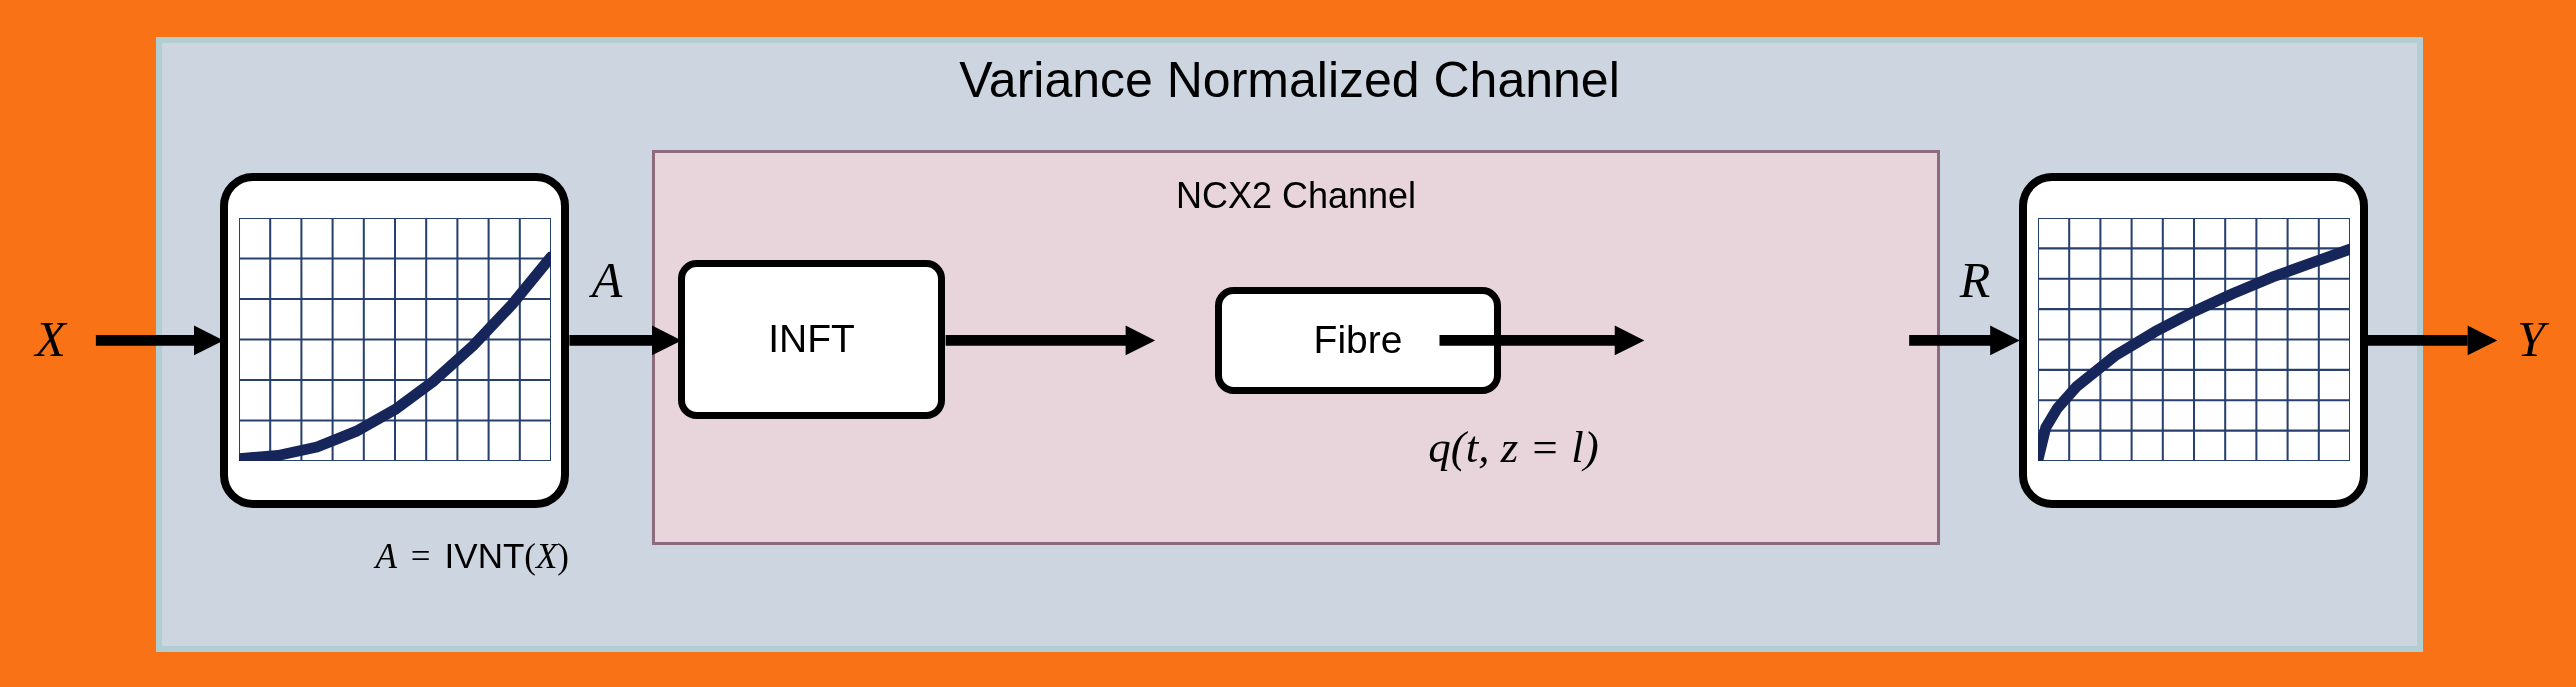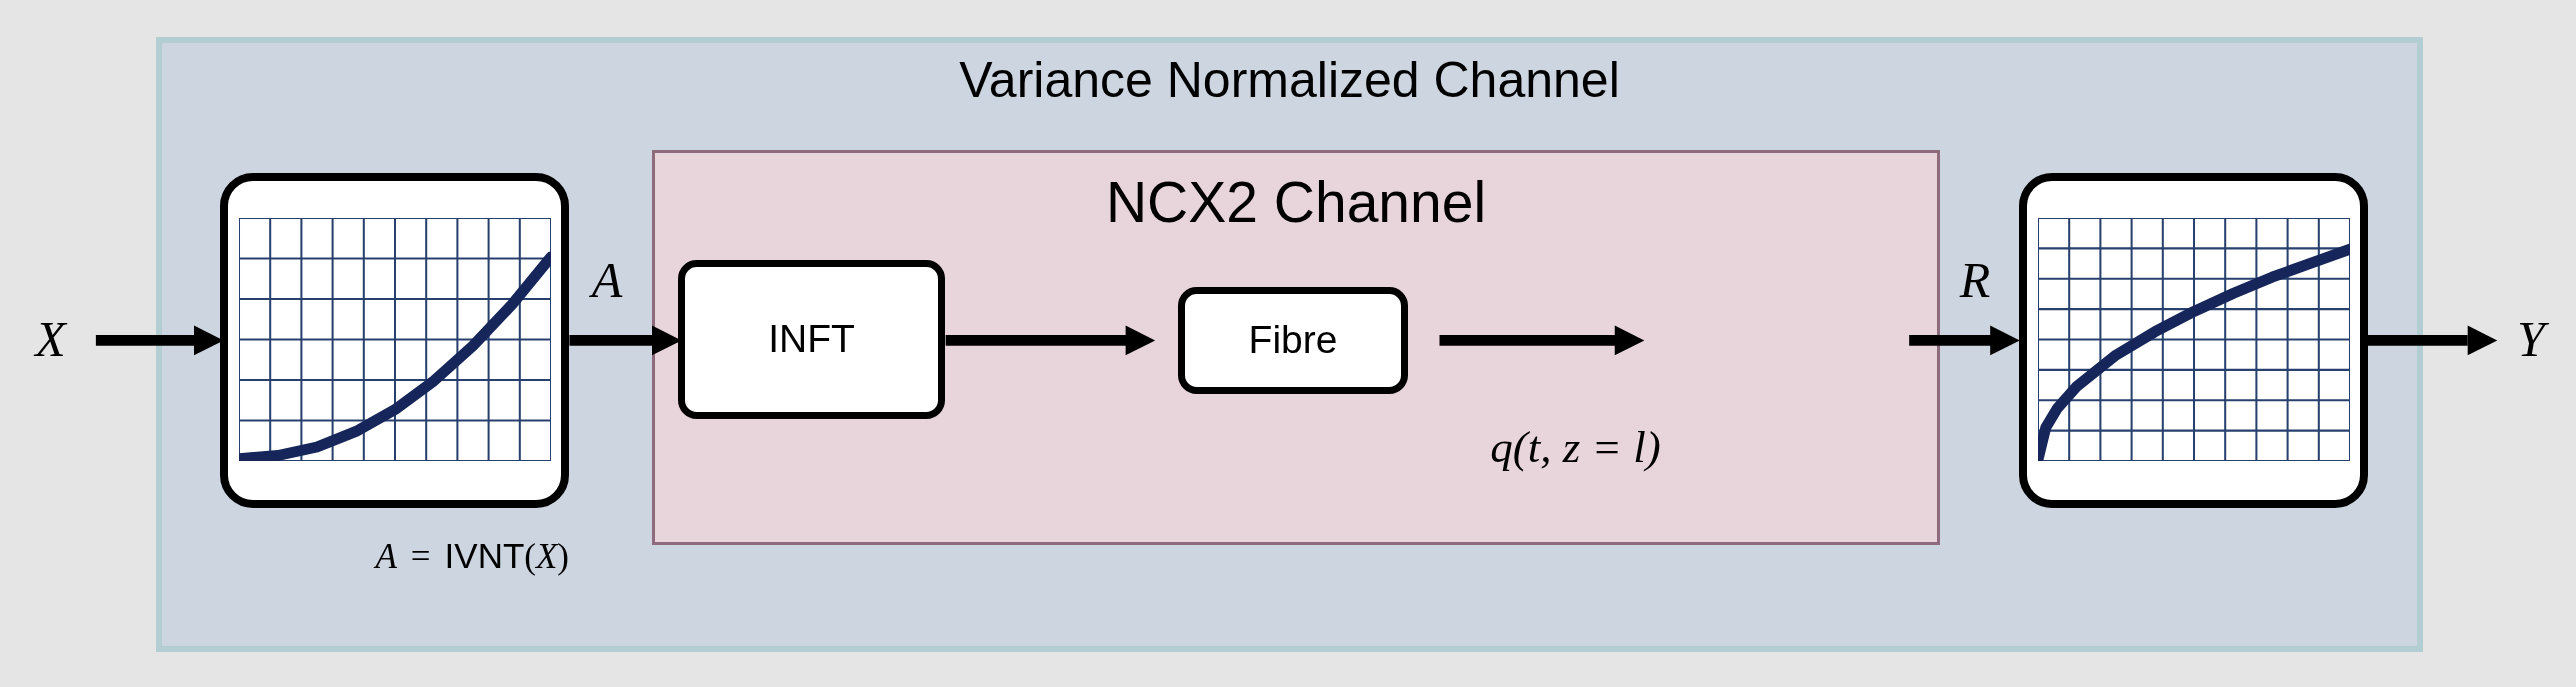--- a/index.html
+++ b/index.html
@@ -1,62 +1,62 @@
 <!DOCTYPE html>
 <html style="font-size:12.5px"><head>
 <meta charset="utf-8">
 <style>
   html,body{margin:0;padding:0;background:#ffffff;}
-  .canvas{position:relative;width:2576px;height:687px;background:#e5e5e5;overflow:hidden;
+  .canvas{position:relative;width:2576px;height:687px;background:#f97316;overflow:hidden;
           font-family:"Liberation Sans",sans-serif;color:#000;}
 
   
   .outer-box{position:absolute;left:156px;top:37px;width:2267px;height:615px;
              background:#ccd5e0;border:6.2px solid #b2ced3;box-sizing:border-box;}
 
   .channel-title{position:absolute;left:156px;top:51px;width:2267px;text-align:center;
                  font-size:50px;letter-spacing:0px;}
 
   
   .pink-box{position:absolute;left:652px;top:150px;width:1288px;height:395px;
             background:#e8d4db;border:3.9px solid #8e6b7c;box-sizing:border-box;}
-  .ncx2-title{position:absolute;left:0;top:16px;width:100%;text-align:center;font-size:57px;}
+  .ncx2-title{position:absolute;left:0;top:22px;width:100%;text-align:center;font-size:36px;}
 
   
   .plot-box{position:absolute;width:349px;height:335px;background:#ffffff;
             border:8.6px solid #000;border-radius:33px;box-sizing:border-box;}
   .plot-box.left{left:220px;top:173px;}
   .plot-box.right{left:2019px;top:173px;}
   .plot-svg{position:absolute;left:11px;top:37px;width:312px;height:243px;}
 
   
   .pbox{position:absolute;background:#ffffff;border:7.8px solid #000;border-radius:18.7px;
         box-sizing:border-box;display:flex;flex-direction:column;align-items:center;
         justify-content:center;font-size:39px;line-height:1.15;text-align:center;}
   .pbox.inft{left:678px;top:260px;width:267px;height:159px;gap:36px;}
-  .pbox.fibre{left:1178px;top:287px;width:230px;height:107px;}
+  .pbox.fibre{left:1215px;top:287px;width:286px;height:107px;}
   .pbox.nft{left:1643px;top:265px;width:267px;height:150px;}
 
   
   .arrows{position:absolute;left:0;top:0;width:2576px;height:687px;pointer-events:none;}
   .arrow-line{stroke:#000;stroke-width:14;}
   .arrow-head{fill:#000;stroke:none;}
 
   
   .sig{position:absolute;width:70px;text-align:center;font-size:50px;
        font-family:"Liberation Serif",serif;font-style:italic;}
   .sig.x{left:15.6px;top:310px;}
   .sig.a{left:572px;top:251px;}
   .sig.r{left:1940px;top:251px;}
   .sig.y{left:2496px;top:310px;}
 
   .qlabel{position:absolute;width:327px;text-align:center;font-size:45px;
           font-family:"Liberation Serif",serif;font-style:italic;}
   .qlabel.in{left:889px;top:421px;}
-  .qlabel.out{left:1412px;top:421px;}
+  .qlabel.out{left:1350px;top:421px;}
 
   .caption{position:absolute;width:349px;text-align:right;font-size:35px;}
   .caption.left{left:220px;top:536px;}
   .caption.right{left:2013px;top:536px;}
   .caption .mi{font-family:"Liberation Serif",serif;font-style:italic;}
   .caption .rel{font-family:"Liberation Serif",serif;padding:0 14px;}
   .caption .fn{font-family:"Liberation Sans",sans-serif;}
   .caption .par{font-family:"Liberation Serif",serif;}
 </style>
 </head>

